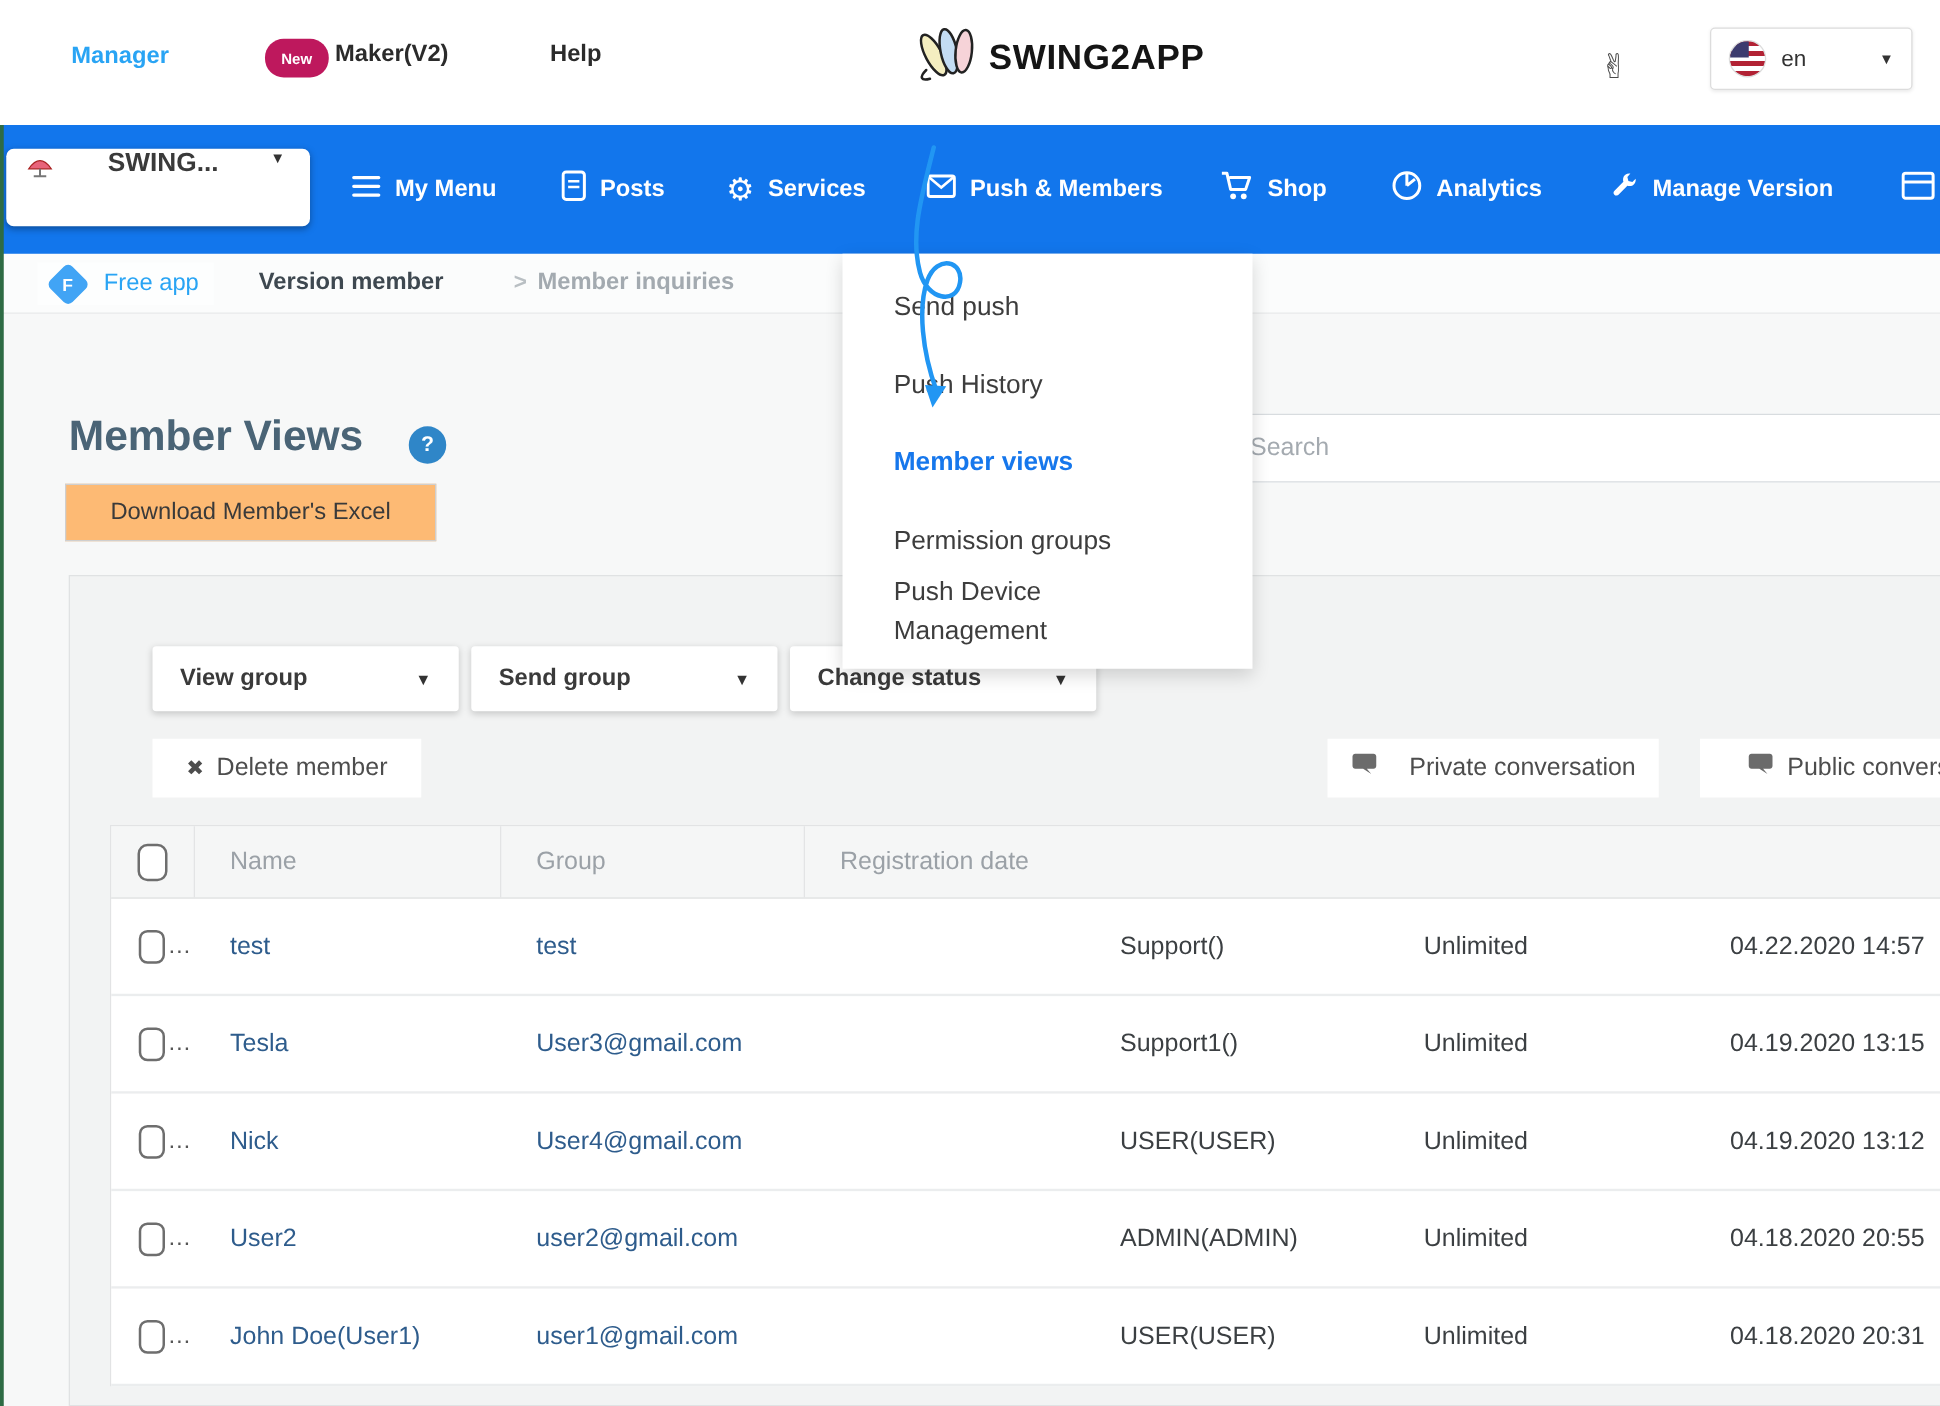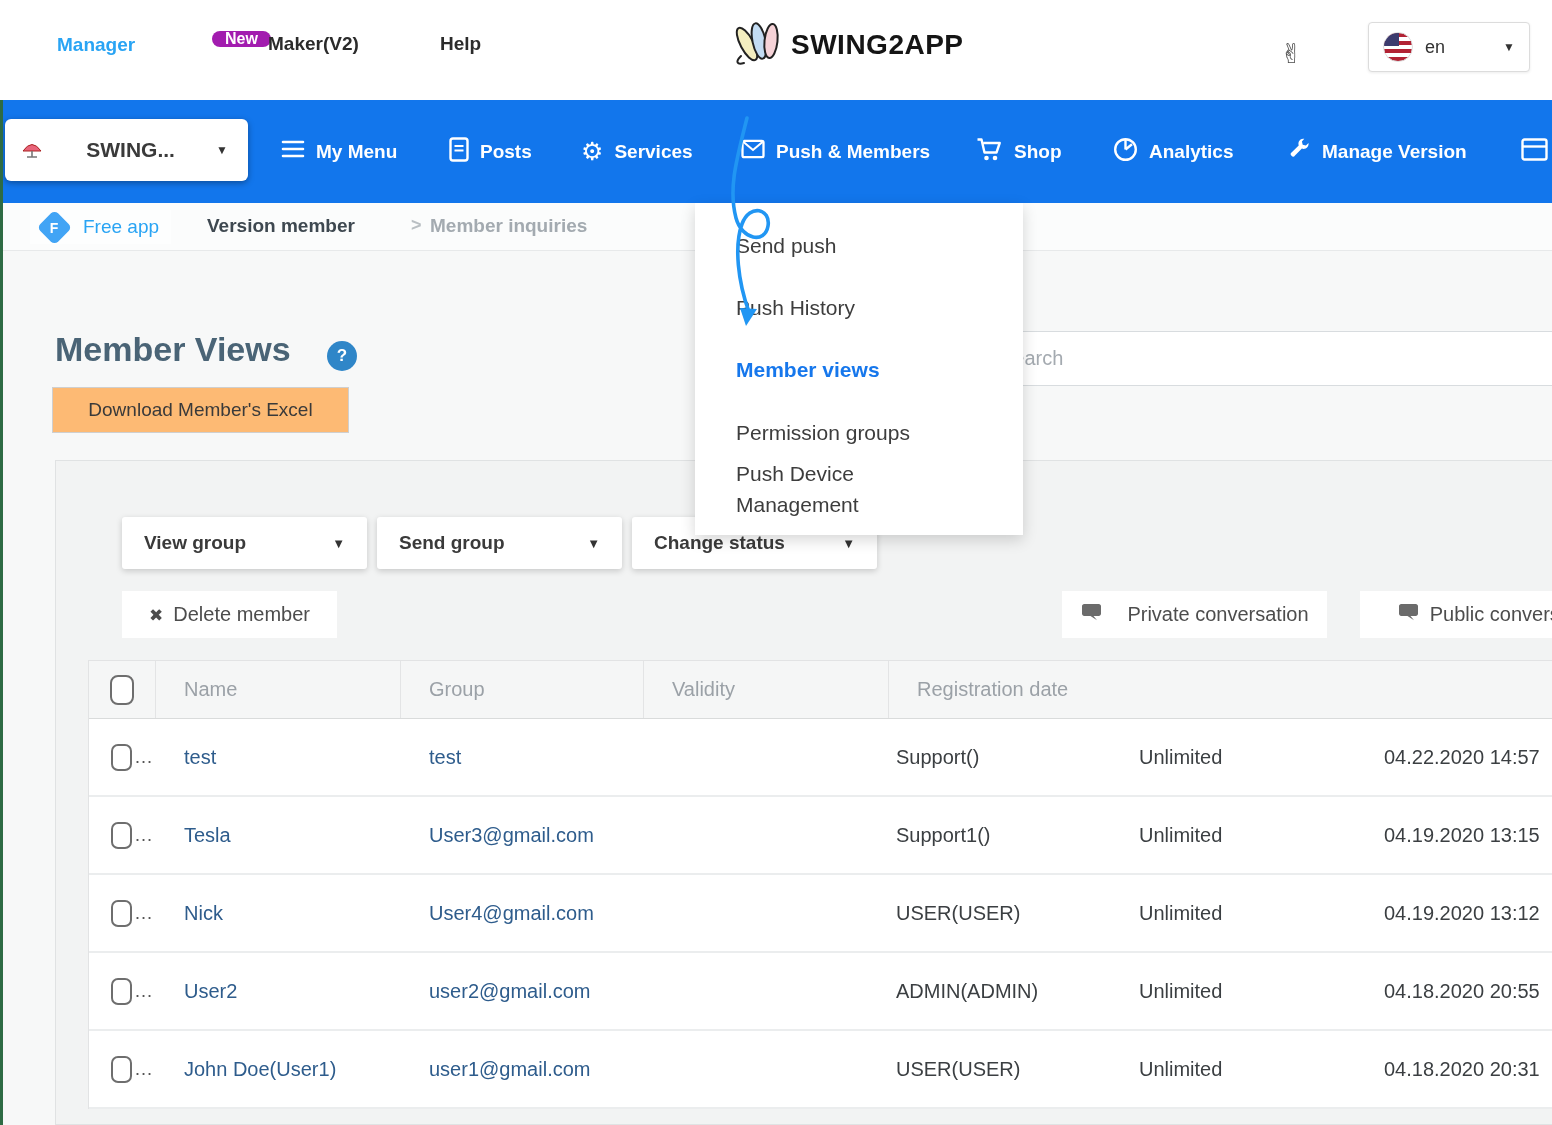--- a/index.html
+++ b/index.html
@@ -9,22 +9,22 @@
     position:relative; width:1552px; height:1125px;
     background:#f7f8f8; overflow:hidden; color:#333;
   }
   .abs { position:absolute; }
 
   
   .topbar { left:0; top:0; width:1552px; height:100px; background:#ffffff; z-index:10; }
   .top-link { font-weight:bold; font-size:19px; color:#2b2b2b; cursor:pointer; }
   .manager { left:57px; top:34px; color:#29a4f4; }
   .new-badge {
-    left:212px; top:31px; height:16px; padding:0 13px; background:#a21caf; color:#fff;
-    border-radius:15px; font-size:16px; font-weight:bold; display:flex; align-items:center;
+    left:212px; top:31px; height:31px; padding:0 13px; background:#be185d; color:#fff;
+    border-radius:15px; font-size:12px; font-weight:bold; display:flex; align-items:center;
   }
   .maker { left:268px; top:33px; }
   .help  { left:440px; top:33px; }
   .logo-wrap { left:733px; top:20px; display:flex; align-items:center; gap:6px; }
   .logo-text { font-size:28px; font-weight:bold; color:#151515; letter-spacing:.5px; }
   .peace { left:1280px; top:38px; font-size:27px; color:#4a4a4a; font-family:"DejaVu Sans", sans-serif; }
   .lang-box {
     left:1368px; top:22px; width:162px; height:50px; background:#fff;
     border:1px solid #dcdcdc; border-radius:4px; box-shadow:0 1px 3px rgba(0,0,0,.08);
     display:flex; align-items:center; padding:0 14px; gap:12px; cursor:pointer;
@@ -33,21 +33,21 @@
           background:repeating-linear-gradient(#b22234 0 4px, #ffffff 4px 8px); border:1px solid #ddd; }
   .flag .canton { position:absolute; left:0; top:0; width:15px; height:13px; background:#3c3b6e; }
   .lang-code { font-size:18px; color:#333; flex:1; }
   .chev { font-size:12px; color:#333; }
 
   
   .navbar { left:0; top:100px; width:1552px; height:103px; background:#1276ec; z-index:30; }
   .app-sel {
     position:absolute; left:5px; top:19px; width:243px; height:62px; background:#fff;
     border-radius:6px; box-shadow:0 2px 6px rgba(0,0,0,.35);
-    display:flex; align-items:center; padding:0 20px 0 14px; cursor:pointer;
+    display:flex; align-items:flex-start; padding:0 20px 0 14px; cursor:pointer;
   }
   .app-sel .label { flex:1; text-align:center; font-size:21px; font-weight:bold; color:#3a3a3a; }
   .nav-item { position:absolute; top:0; height:103px; display:flex; align-items:center; gap:11px;
               color:#fff; font-size:19px; font-weight:bold; cursor:pointer; white-space:nowrap; }
   .nav-item .uni { font-size:25px; line-height:1; font-family:"DejaVu Sans", sans-serif; font-weight:normal; }
 
   
   .crumbbar { left:0; top:203px; width:1552px; height:48px; background:#fbfcfc; border-bottom:1px solid #e7e9ea; z-index:5; }
   .freeapp { position:absolute; left:30px; top:7px; height:34px; display:flex; align-items:center; gap:16px;
              background:#fdfefe; padding:0 12px; cursor:pointer; }
@@ -69,21 +69,21 @@
   
   .search-input {
     left:940px; top:331px; width:612px; height:55px; background:#fff;
     border:none; border-top:1px solid #d8dcdf; border-bottom:1px solid #d8dcdf;
     padding-left:60px; font-size:20px; color:#444; z-index:2; outline:none;
     font-family:"Liberation Sans", sans-serif;
   }
   .search-input::placeholder { color:#a4aab0; }
 
   
-  .menu-panel { left:695px; top:203px; width:328px; height:332px; background:#fff;
+  .menu-panel { left:674px; top:203px; width:328px; height:332px; background:#fff;
                 box-shadow:0 5px 14px rgba(0,0,0,.16); z-index:40; }
   .menu-item { position:absolute; left:41px; height:42px; line-height:42px; font-size:21px;
                color:#3d3d3d; font-weight:500; cursor:pointer; white-space:nowrap; }
   .menu-item.active { color:#1677ec; font-weight:bold; }
   .menu-item.wrap { height:auto; line-height:31px; width:160px; white-space:normal; }
 
   
   .anno { left:713px; top:116px; z-index:50; pointer-events:none; }
 
   
@@ -292,21 +292,20 @@
   <span>Public conversation</span>
 </div>
 
 <div class="tbl">
   <div class="thead">
     <div class="th c0">
         <span class="cb hdr"></span>
       </div>
     <div class="th c1">Name</div>
     <div class="th c3">Group</div>
-    <div class="th c4">Validity</div>
     <div class="th c5">Registration date</div>
   </div>
 
   <div class="trow">
     <div class="td c0">
         <span class="cb"></span>
         <span class="dots">…</span>
       </div>
     <div class="td c1">
         <span class="link">test</span>

